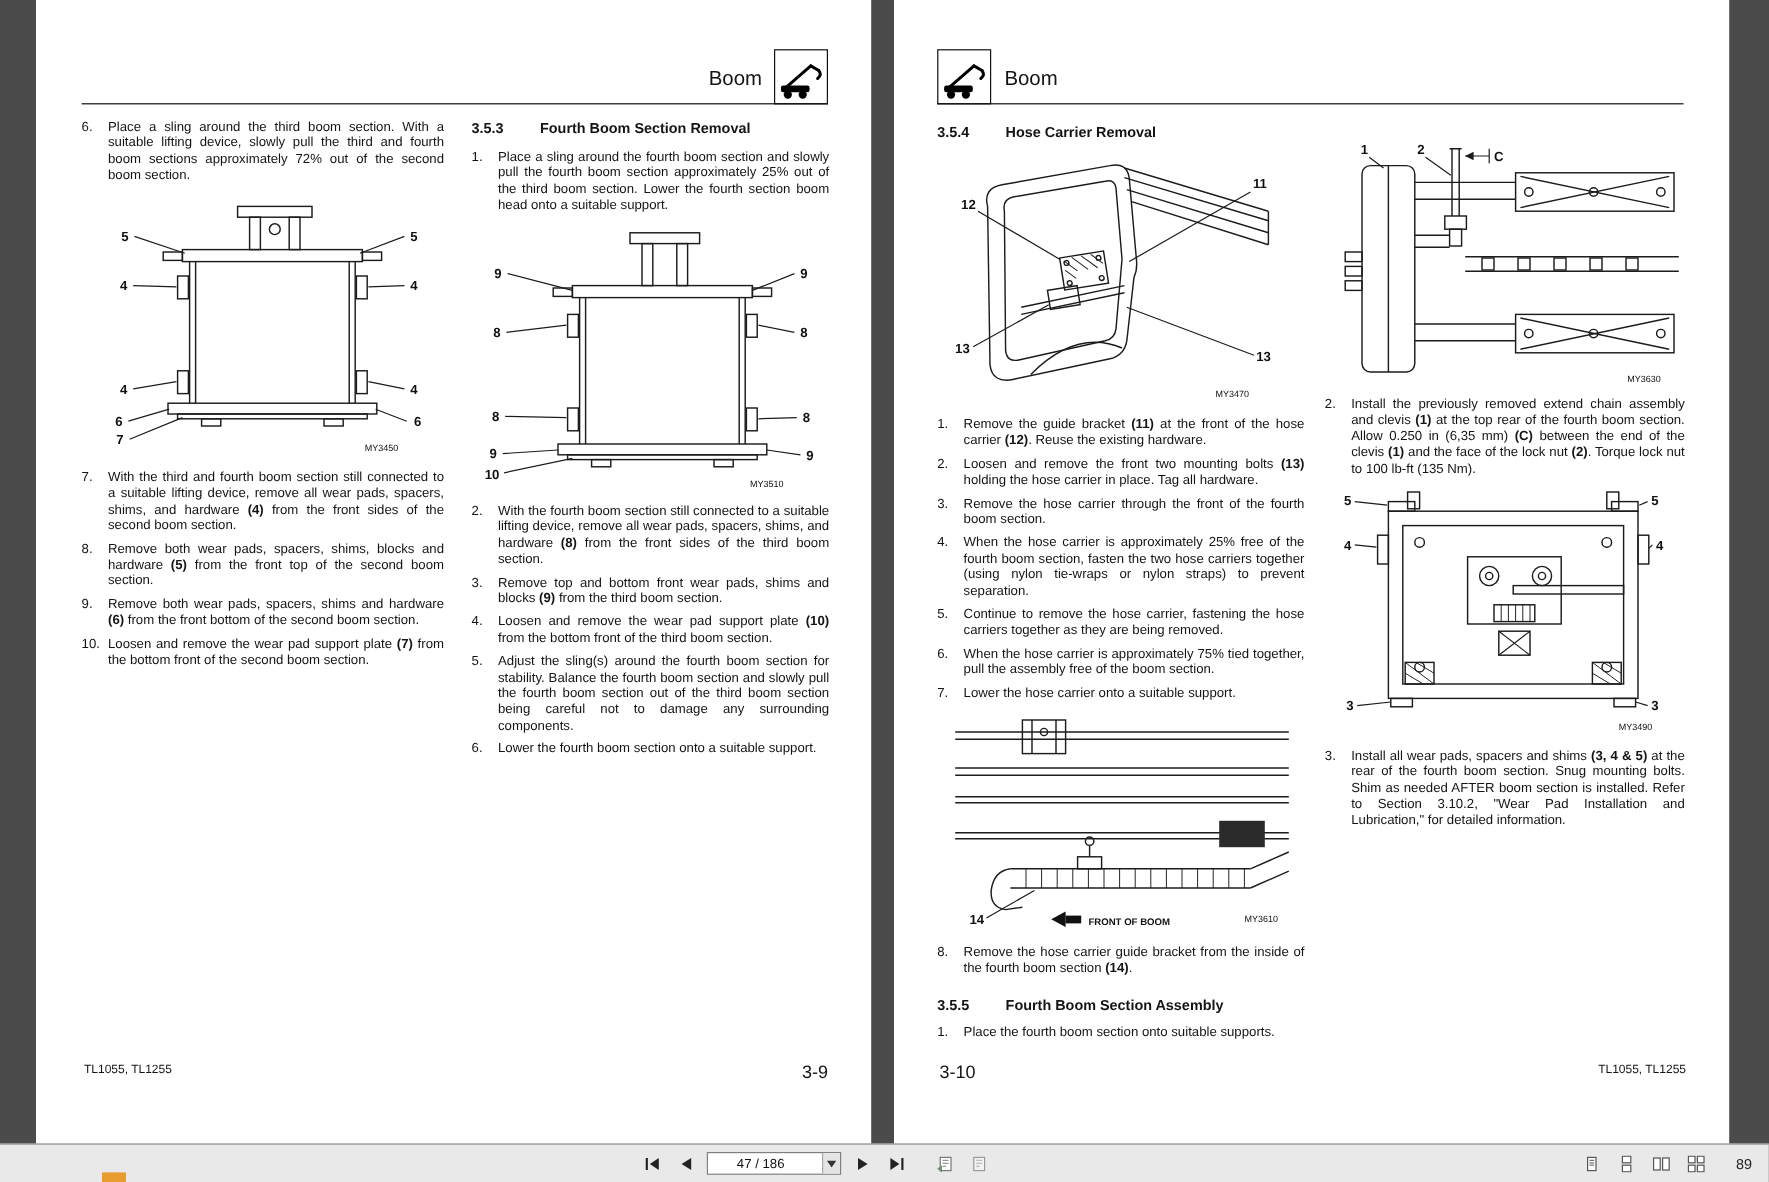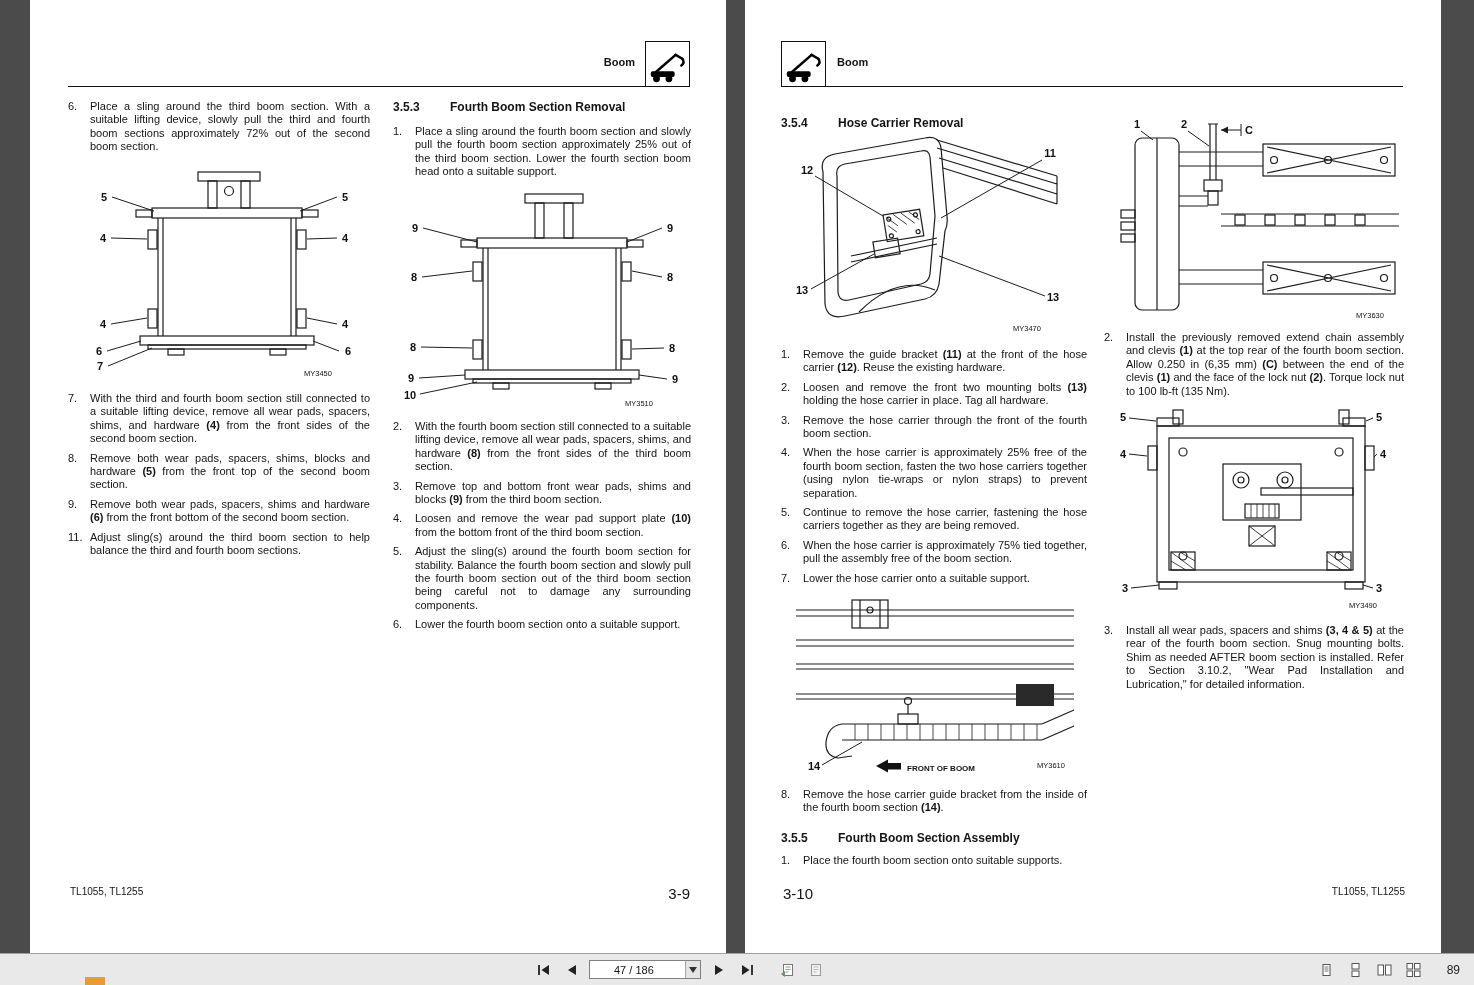--- a/index.html
+++ b/index.html
@@ -5,21 +5,21 @@
   *{margin:0;padding:0;box-sizing:border-box}
   html,body{width:1474px;height:985px;overflow:hidden;background:#4b4b4b;
     font-family:"Liberation Sans",sans-serif;color:#141414}
   .page{position:absolute;top:0;width:696px;height:953px;background:#ffffff}
   #pageL{left:30px}
   #pageR{left:745px}
   .abs{position:absolute}
   .hdr-rule{position:absolute;border-top:1.6px solid #111}
   .icon-box{position:absolute;width:45px;height:46px;border:1.8px solid #111;background:#fff}
   .icon-box svg{display:block;width:100%;height:100%}
-  .hdr-title{position:absolute;font-weight:bold;font-size:11px}
+  .hdr-title{position:absolute;font-weight:normal;font-size:17px}
   .sec{display:flex;font-weight:bold;font-size:12px}
   .sec .snum{flex:0 0 57px}
   .step{display:flex;margin-bottom:6px;font-size:11px;line-height:13.4px;text-align:justify}
   .step .num{flex:0 0 22px}
   .step .txt{flex:1}
   .fig{position:absolute}
   .fig svg{display:block;width:100%;height:100%}
   .fig text{font-family:"Liberation Sans",sans-serif}
   text.callout{font-weight:bold;font-size:11px;fill:#111}
   text.figlabel{font-size:7.5px;fill:#111}
@@ -112,22 +112,22 @@
       </div>
       <div class="step">
         <span class="num">8.</span>
         <span class="txt"><span>Remove both wear pads, spacers, shims, blocks and hardware </span><b>(5)</b><span> from the front top of the second boom section.</span></span>
       </div>
       <div class="step">
         <span class="num">9.</span>
         <span class="txt"><span>Remove both wear pads, spacers, shims and hardware </span><b>(6)</b><span> from the front bottom of the second boom section.</span></span>
       </div>
       <div class="step">
-        <span class="num">11.</span>
-        <span class="txt"><span>Adjust sling(s) around the third boom section to help balance the third and fourth boom sections.</span></span>
+        <span class="num">10.</span>
+        <span class="txt"><span>Loosen and remove the wear pad support plate </span><b>(7)</b><span> from the bottom front of the second boom section.</span></span>
       </div>
     </div>
 
     <div class="abs sec" style="left:363px;top:100px;width:310px">
       <span class="snum">3.5.3</span>
       <span>Fourth Boom Section Removal</span>
     </div>
 
     <div class="abs" style="left:363px;top:125px;width:298px">
       <div class="step">
@@ -208,21 +208,21 @@
         <g fill="#000">
           <rect x="5" y="30" width="25" height="6" rx="2"></rect>
           <circle cx="11" cy="38" r="3.6"></circle>
             <circle cx="24" cy="38" r="3.6"></circle>
         </g>
       </svg>
     </div>
     <div class="hdr-title" style="left:92px;top:56px">Boom</div>
     <div class="hdr-rule" style="left:36px;top:86px;width:622px"></div>
 
-    <div class="abs sec" style="left:36px;top:116px;width:320px">
+    <div class="abs sec" style="left:36px;top:103px;width:320px">
       <span class="snum">3.5.4</span>
       <span>Hose Carrier Removal</span>
     </div>
 
     <div class="fig" style="left:42px;top:124px;width:292px;height:218px">
       <svg viewBox="0 0 292 218">
         <g stroke="#1c1c1c" stroke-width="1.2" fill="none">
           <path d="M150 16L270 52M150 24L270 60M152 34L270 70M156 44L270 80M270 52v28"></path>
           <path d="M36 48Q32 33 48 30L138 14Q152 11 154 24L160 92Q161 101 158 107L152 160Q150 172 138 175L58 192Q40 196 38 180Z"></path>
           <path d="M50 52Q48 42 58 40L134 27Q142 25 143 33L148 92L143 150Q142 158 134 160L62 176Q52 178 51 168Z"></path>

